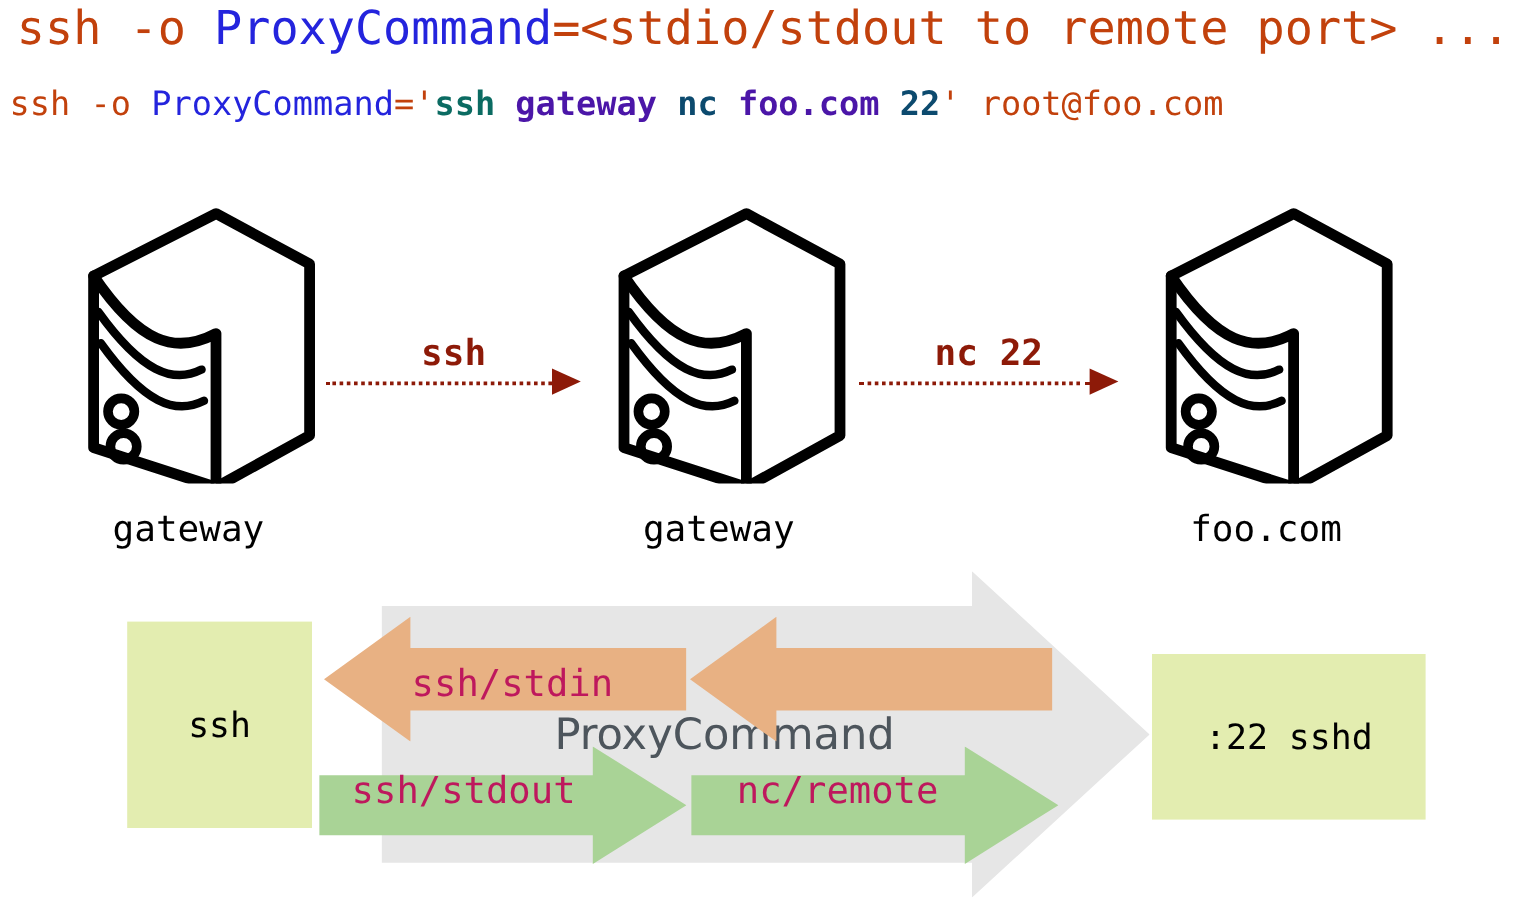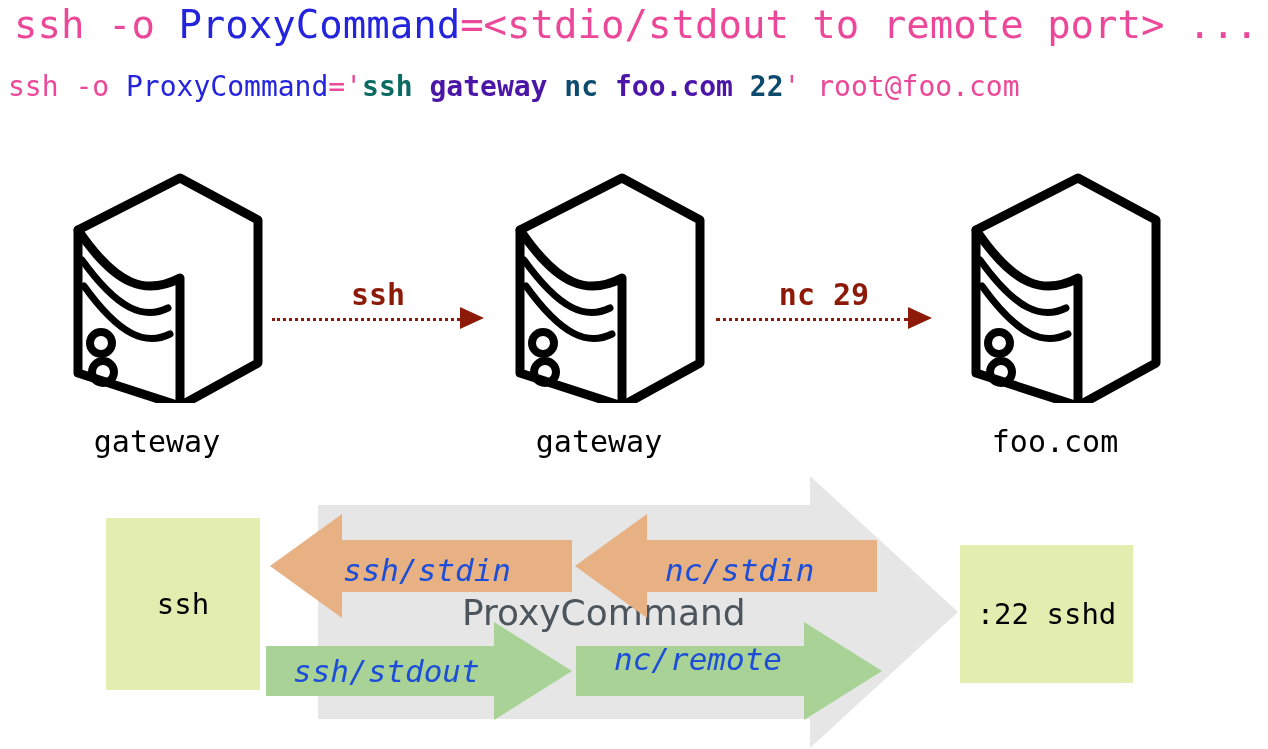--- a/index.html
+++ b/index.html
@@ -11,21 +11,21 @@
   .stage{position:absolute;left:0;top:0;width:1268px;height:749px;}
 
   
   .cmd{position:absolute;white-space:pre;color:#000000;}
   .cmd1{left:14px;top:2px;font-size:39px;letter-spacing:0px;}
   .cmd2{left:8px;top:70px;font-size:28px;letter-spacing:0px;}
   .c-blue{color:#2424dd;}
   .c-teal{color:#0b6b62;font-weight:bold;}
   .c-purple{color:#4b16a8;font-weight:bold;}
   .c-green{color:#0c4a6e;font-weight:bold;}
-  .c-black{color:#ec4899;}
+  .c-black{color:#c2410c;}
 
   
   .tower{position:absolute;width:200px;height:235px;}
   .tower svg{display:block;width:200px;height:235px;}
   .host-label{
     position:absolute;text-align:center;width:260px;
     font-size:30px;color:#000;font-family:"DejaVu Sans Mono",monospace;
   }
 
   
@@ -50,22 +50,22 @@
     position:absolute;background:#e3edb0;
     display:flex;align-items:center;justify-content:center;
     font-size:29px;color:#000;font-family:"DejaVu Sans Mono",monospace;
   }
   .proxy-label{
     position:absolute;font-size:36px;color:#4d555c;
     font-family:"DejaVu Sans",sans-serif;white-space:nowrap;
   }
   .bigarrow svg,.barrow svg{display:block;}
   .arrowtext{
-    position:absolute;font-size:31px;color:#1d4ed8;
-    font-family:"DejaVu Sans Mono",monospace;white-space:nowrap;font-style:italic;
+    position:absolute;font-size:31px;color:#be185d;
+    font-family:"DejaVu Sans Mono",monospace;white-space:nowrap;
   }
 </style>
 </head>
 <body>
 
 <div class="stage">
 
   <div class="cmd cmd1"><span class="c-black">ssh -o </span><span class="c-blue">ProxyCommand</span><span class="c-black">=&lt;stdio/stdout to remote port&gt; ...</span></div>
 
   <div class="cmd cmd2"><span class="c-black">ssh -o </span><span class="c-blue">ProxyCommand</span><span class="c-black">='</span><span class="c-teal">ssh</span><span class="c-black"> </span><span class="c-purple">gateway</span><span class="c-black"> </span><span class="c-green">nc</span><span class="c-black"> </span><span class="c-purple">foo.com</span><span class="c-black"> </span><span class="c-green">22</span><span class="c-black">' root@foo.com</span></div>
@@ -126,61 +126,60 @@
 
   <div class="flowarrow" style="left:272px;top:299px;width:212px;">
     <div class="dline" style="width:188px;"></div>
     <div class="dhead" style="left:188px;"></div>
     <div class="flabel">ssh</div>
   </div>
 
   <div class="flowarrow" style="left:716px;top:299px;width:216px;">
     <div class="dline" style="width:192px;"></div>
     <div class="dhead" style="left:192px;"></div>
-    <div class="flabel">nc 29</div>
+    <div class="flabel">nc 22</div>
   </div>
 
   <div class="band">
 
     <div class="bigarrow" style="position:absolute;left:318px;top:476px;">
       <svg width="640" height="272" viewBox="0 0 640 272" xmlns="http://www.w3.org/2000/svg">
         <path d="M0 29 L492 29 L492 0 L640 136 L492 272 L492 243 L0 243 Z" fill="#e6e6e6"></path>
       </svg>
     </div>
 
     <div class="endbox" style="left:106px;top:518px;width:154px;height:172px;">
       <span>ssh</span>
     </div>
 
-    <div class="endbox" style="left:960px;top:545px;width:173px;height:138px;">
+    <div class="endbox" style="left:960px;top:545px;width:228px;height:138px;">
       <span>:22 sshd</span>
     </div>
 
     <div class="proxy-label" style="left:462px;top:592px;">ProxyCommand</div>
 
     <div class="barrow" style="position:absolute;left:270px;top:514px;">
       <svg width="302" height="104" viewBox="0 0 302 104" xmlns="http://www.w3.org/2000/svg">
         <path d="M302 26 L72 26 L72 0 L0 52 L72 104 L72 78 L302 78 Z" fill="#e8b183"></path>
       </svg>
     </div>
     <div class="arrowtext" style="left:343px;top:552px;">ssh/stdin</div>
 
     <div class="barrow" style="position:absolute;left:575px;top:514px;">
       <svg width="302" height="104" viewBox="0 0 302 104" xmlns="http://www.w3.org/2000/svg">
         <path d="M302 26 L72 26 L72 0 L0 52 L72 104 L72 78 L302 78 Z" fill="#e8b183"></path>
       </svg>
     </div>
-    <div class="arrowtext" style="left:665px;top:552px;">nc/stdin</div>
 
     <div class="barrow" style="position:absolute;left:266px;top:622px;">
       <svg width="306" height="98" viewBox="0 0 306 98" xmlns="http://www.w3.org/2000/svg">
         <path d="M0 24 L228 24 L228 0 L306 49 L228 98 L228 74 L0 74 Z" fill="#a9d396"></path>
       </svg>
     </div>
-    <div class="arrowtext" style="left:293px;top:641px;margin-top:12px;">ssh/stdout</div>
+    <div class="arrowtext" style="left:293px;top:641px;">ssh/stdout</div>
 
     <div class="barrow" style="position:absolute;left:576px;top:622px;">
       <svg width="306" height="98" viewBox="0 0 306 98" xmlns="http://www.w3.org/2000/svg">
         <path d="M0 24 L228 24 L228 0 L306 49 L228 98 L228 74 L0 74 Z" fill="#a9d396"></path>
       </svg>
     </div>
     <div class="arrowtext" style="left:614px;top:641px;">nc/remote</div>
 
   </div>
 </div>

